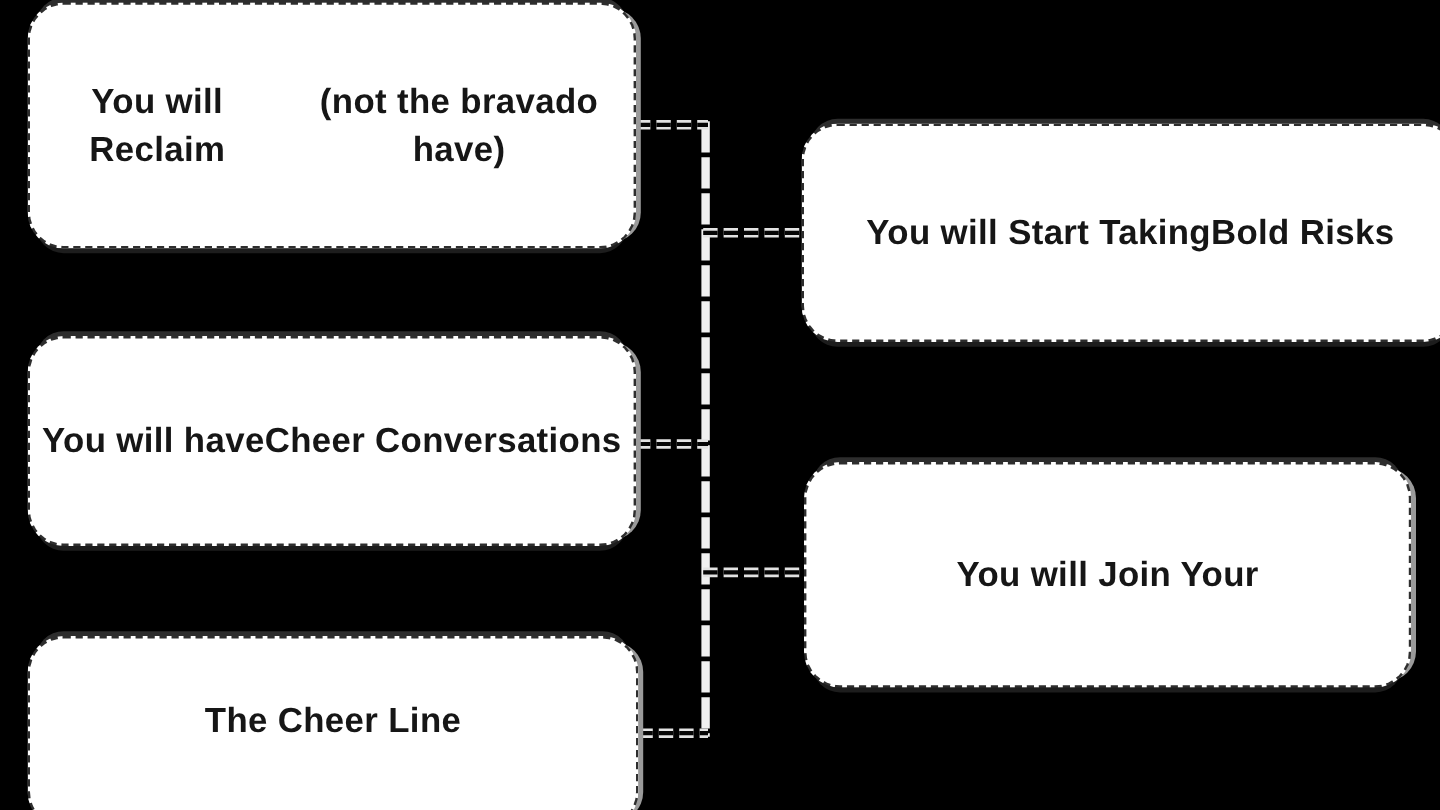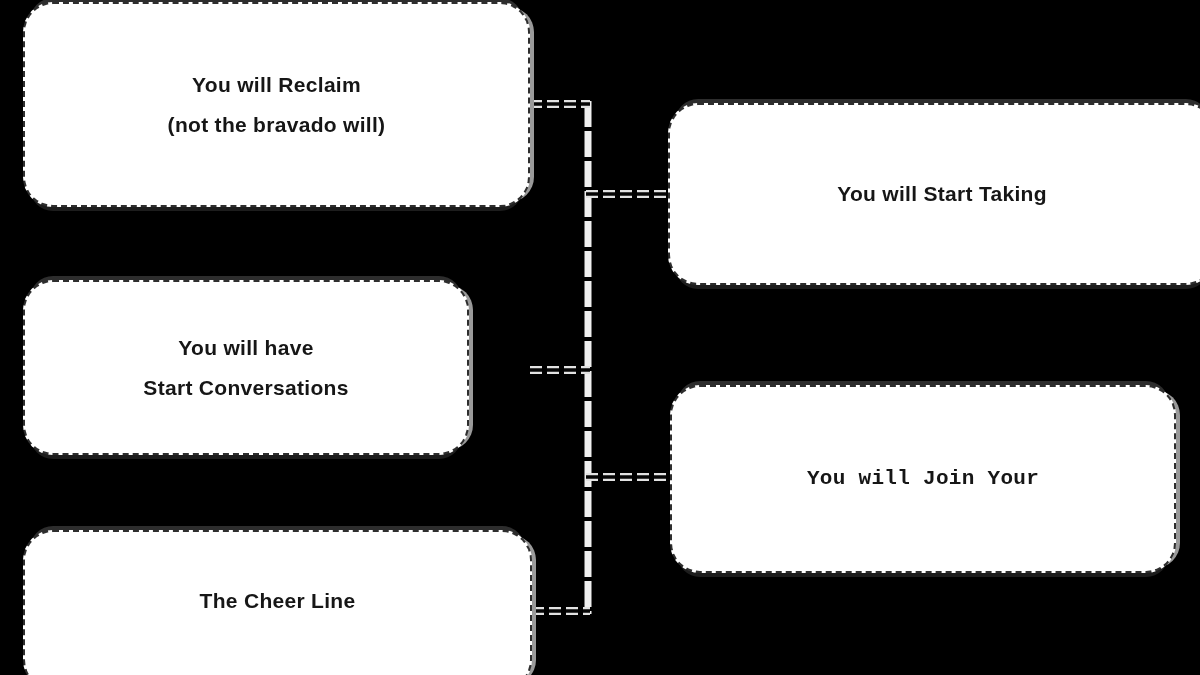--- a/index.html
+++ b/index.html
@@ -41,39 +41,40 @@
     stroke-dasharray: 26 4;
     fill: none;
   }
   .node {
     position: absolute;
     box-sizing: border-box;
     background: #ffffff;
     border: 2px dashed #2e2e2e;
     border-radius: 30px;
     display: flex;
-    flex-direction: column;
+    flex-direction: row;
+    align-items: center;
     justify-content: center;
     text-align: center;
     color: #161616;
     font-weight: 700;
-    font-size: 21px;
+    font-size: 29px;
     line-height: 40px;
     letter-spacing: 0.3px;
     box-shadow:
       9px 0 0 -5px #9a9a9a,
       0 -11px 0 -7px #2d2d2d,
       0 11px 0 -7px #1d1d1d;
   }
   .node span { display: block; }
   #node-reclaim        { left: 23px;  top: 2px;   width: 507px; height: 205px; }
-  #node-conversations  { left: 23px;  top: 280px; width: 446px; height: 175px; }
+  #node-conversations  { left: 23px;  top: 280px; width: 507px; height: 175px; }
   #node-bottomline     { left: 23px;  top: 530px; width: 509px; height: 160px; padding-bottom: 18px; }
   #node-boldrisks      { left: 668px; top: 103px; width: 548px; height: 182px; }
-  #node-cheersquad     { left: 670px; top: 385px; width: 506px; height: 188px; font-family: Liberation Mono, monospace; }
+  #node-cheersquad     { left: 670px; top: 385px; width: 506px; height: 188px; }
 </style>
 </head>
 <body>
 
 <div class="stage">
 
   <svg class="connector-layer" viewBox="0 0 1200 675" xmlns="http://www.w3.org/2000/svg">
     <g>
       <line class="spine-line" x1="588" y1="101" x2="588" y2="614"></line>
     </g>
@@ -94,33 +95,34 @@
       <line class="rail-over" x1="586" y1="194" x2="668" y2="194"></line>
     </g>
     <g>
       <line class="rail-under" x1="586" y1="477" x2="670" y2="477"></line>
       <line class="rail-over" x1="586" y1="477" x2="670" y2="477"></line>
     </g>
   </svg>
 
   <div class="node" id="node-reclaim">
     <span>You will Reclaim</span>
-    <span>(not the bravado will)</span>
+    <span>(not the bravado have)</span>
   </div>
 
   <div class="node" id="node-conversations">
     <span>You will have</span>
-    <span>Start Conversations</span>
+    <span>Cheer Conversations</span>
   </div>
 
   <div class="node" id="node-bottomline">
     <span>The Cheer Line</span>
   </div>
 
   <div class="node" id="node-boldrisks">
     <span>You will Start Taking</span>
+    <span>Bold Risks</span>
   </div>
 
   <div class="node" id="node-cheersquad">
     <span>You will Join Your</span>
   </div>
 
 </div>
 
 </body></html>

